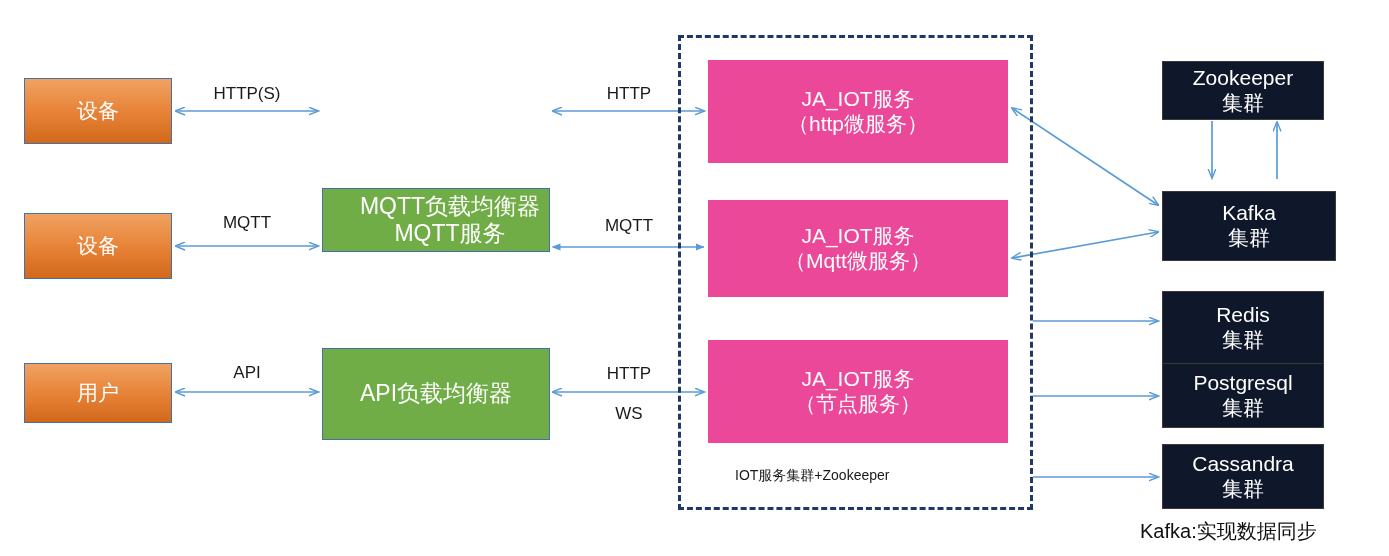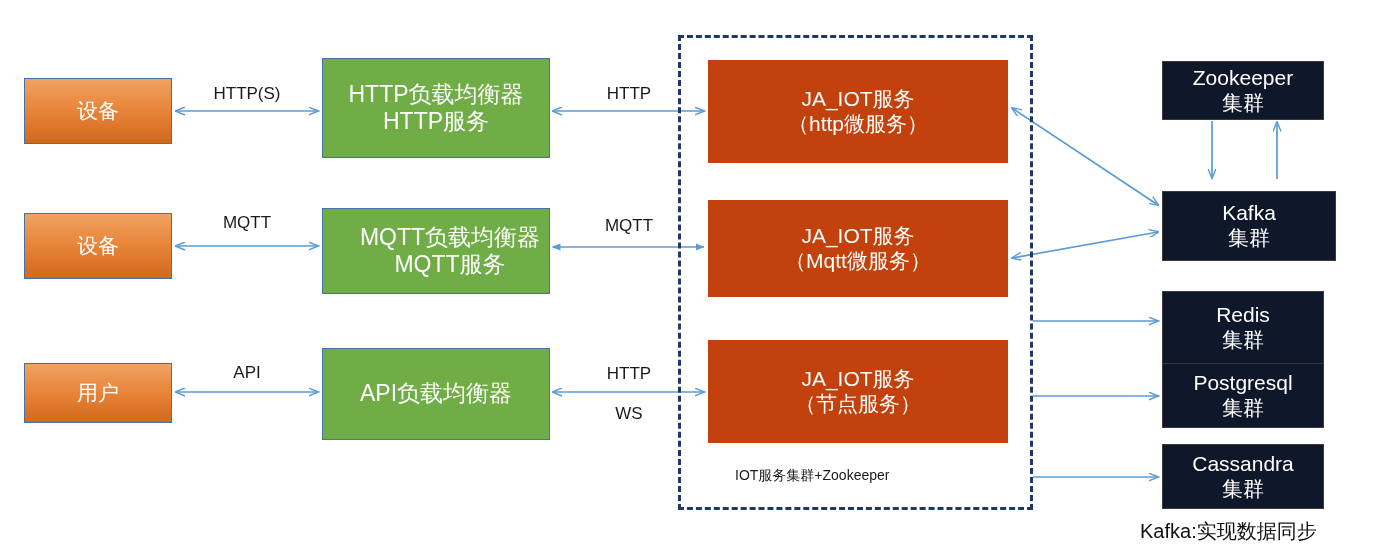--- a/index.html
+++ b/index.html
@@ -17,21 +17,21 @@
     white-space:pre-line;
   }
   .node-orange{
     background:linear-gradient(180deg,#F0A262 0%,#E8853A 48%,#D2681A 100%);
     border:1.5px solid #4472A8;font-size:21px;
   }
   .node-green{
     background:#70AD47;border:1.5px solid #4472A8;font-size:23px;
   }
   .node-blue{
-    background:#c2410c;border:none;font-size:21px;
+    background:#ec4899;border:none;font-size:21px;
   }
   .node-gray{
     background:#0f172a;border:1.5px solid #3B3A39;font-size:21px;
   }
   .cluster-box{
     position:absolute;box-sizing:border-box;
     border:3px dashed #1F3864;background:transparent;
   }
   .edge-label{
     position:absolute;color:#1a1a1a;font-size:17px;
@@ -91,23 +91,21 @@
       <line x1="1033" y1="477" x2="1158" y2="477" marker-end="url(#ar)"></line>
     </g>
   </svg>
 
   <div class="cluster-box" style="left:678px;top:35px;width:355px;height:475px;"></div>
 
   <div class="node node-orange" style="left:24px;top:78px;width:148px;height:66px;">设备</div>
   <div class="node node-orange" style="left:24px;top:213px;width:148px;height:66px;">设备</div>
   <div class="node node-orange" style="left:24px;top:363px;width:148px;height:60px;text-align:center;">用户</div>
 
-  <div class="node node-green" style="left:322px;top:58px;width:228px;height:100px;">HTTP负载均衡器
-HTTP服务</div>
-  <div class="node node-green" style="left:322px;top:208px;width:228px;height:86px;padding-left:28px;">MQTT负载均衡器
+  <div class="node node-green" style="left:322px;top:188px;width:228px;height:64px;padding-left:28px;">MQTT负载均衡器
 MQTT服务</div>
   <div class="node node-green" style="left:322px;top:348px;width:228px;height:92px;">API负载均衡器</div>
 
   <div class="node node-blue" style="left:708px;top:60px;width:300px;height:103px;">JA_IOT服务
 （http微服务）</div>
   <div class="node node-blue" style="left:708px;top:200px;width:300px;height:97px;">JA_IOT服务
 （Mqtt微服务）</div>
   <div class="node node-blue" style="left:708px;top:340px;width:300px;height:103px;">JA_IOT服务
 （节点服务）</div>
 

